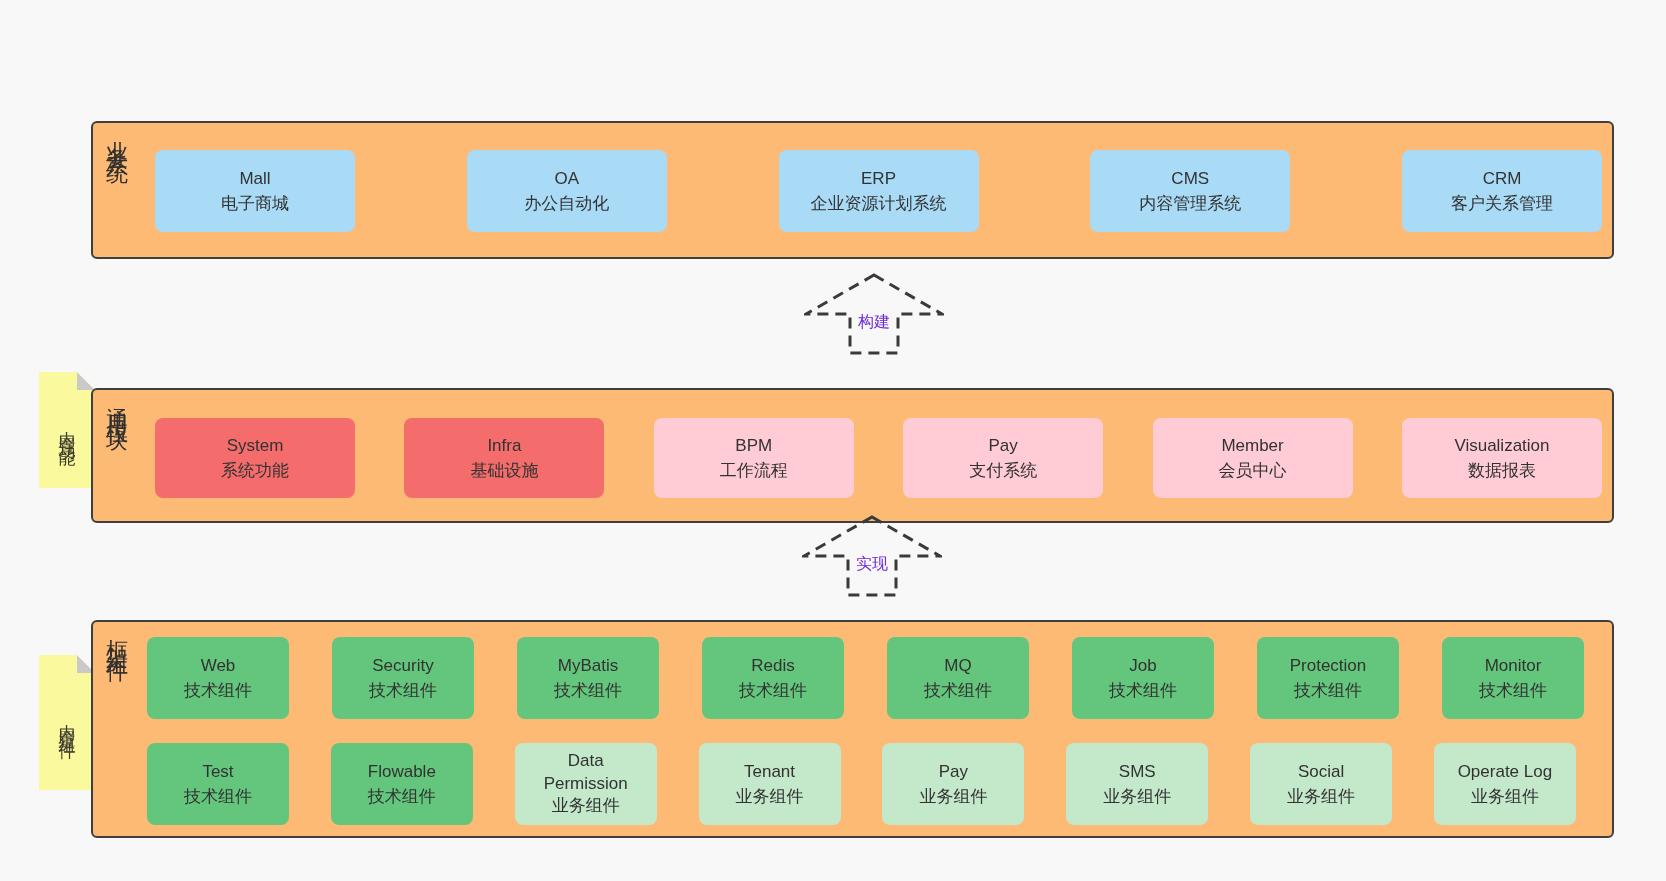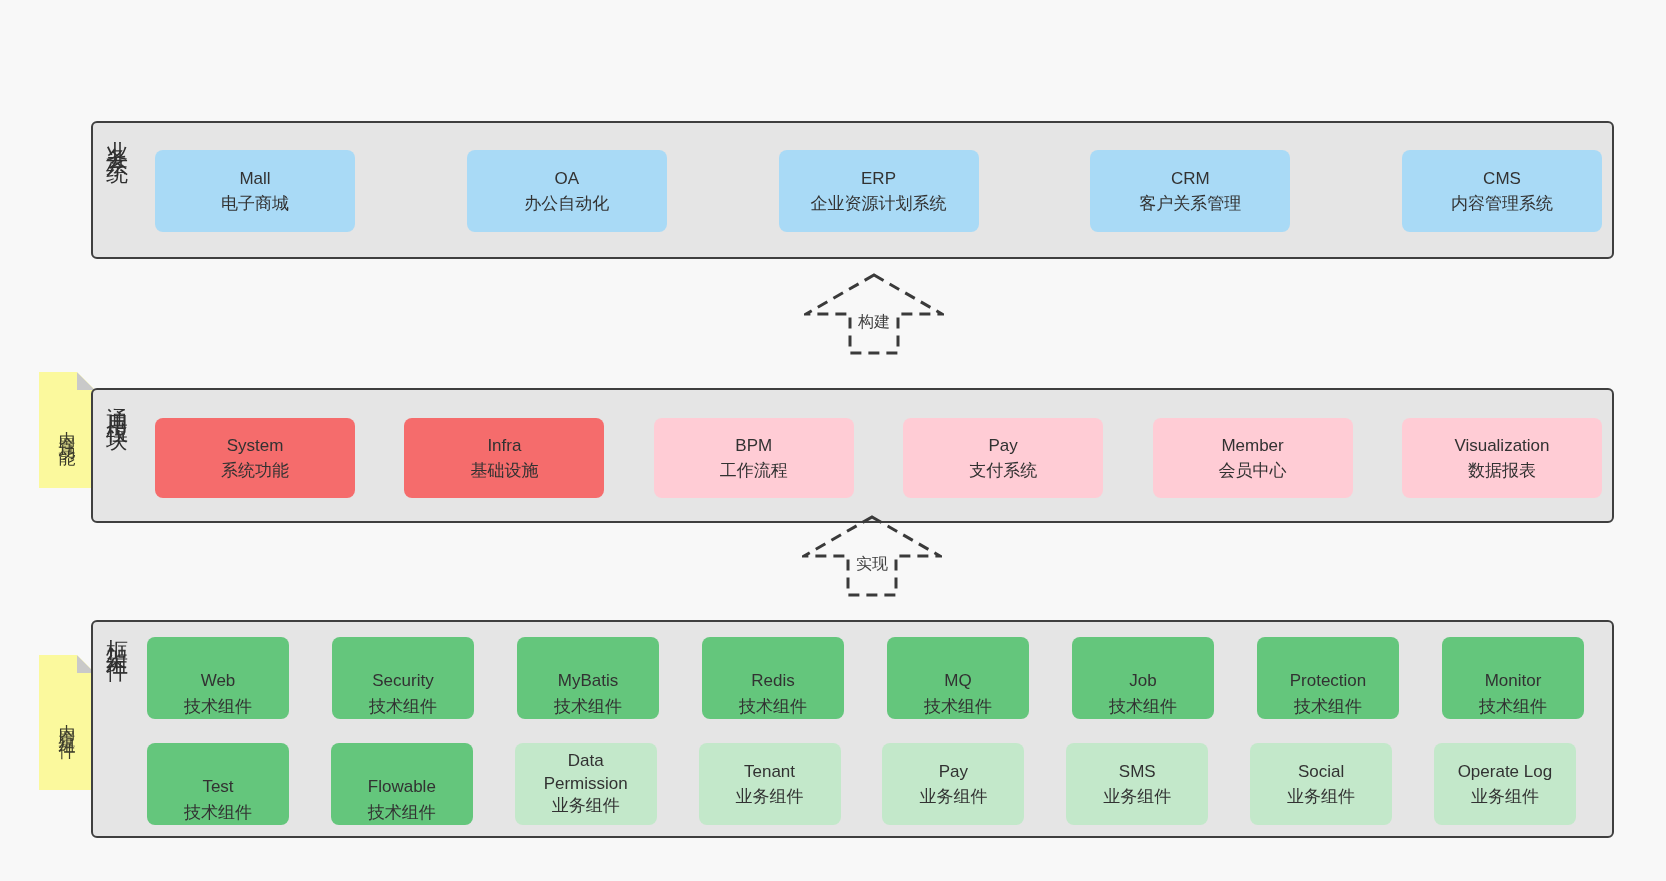--- a/index.html
+++ b/index.html
@@ -12,21 +12,21 @@
         writing-mode:vertical-rl;text-orientation:upright;
         font-size:17px;letter-spacing:6px;color:#3a3a2a;
         clip-path:polygon(0 0,calc(100% - 18px) 0,100% 18px,100% 100%,0 100%);}
   .note1{top:372px;height:116px;}
   .note2{top:655px;height:135px;}
   .fold{position:absolute;top:0;right:0;width:18px;height:18px;background:#c9c9c9;
         clip-path:polygon(0 0,100% 100%,0 100%);}
 
   
   .panel{position:absolute;left:91px;width:1523px;box-sizing:border-box;
-         background:#e5e5e5;border:2px solid #3f3f3f;border-radius:6px;}
+         background:#fdba74;border:2px solid #3f3f3f;border-radius:6px;}
   .panel1{top:121px;height:138px;}
   .panel2{top:368px;height:135px;margin-top:20px;}
   .panel3{top:620px;height:218px;}
   .panel-label{position:absolute;left:9px;top:0;bottom:0;display:flex;align-items:center;
                writing-mode:vertical-rl;text-orientation:upright;
                font-size:22px;letter-spacing:7px;color:#2f2f2f;}
 
   
   .row{position:absolute;display:flex;justify-content:space-between;}
   .panel1 .row{left:62px;right:10px;top:27px;}
@@ -36,32 +36,32 @@
 
   .box{box-sizing:border-box;border-radius:8px;display:flex;flex-direction:column;
        align-items:center;justify-content:center;text-align:center;
        font-size:17px;line-height:1.5;color:#323232;}
   .panel1 .box{width:200px;height:82px;}
   .panel2 .box{width:200px;height:80px;}
   .panel3 .box{width:142px;height:82px;}
   .blue{background:#a9daf6;}
   .red{background:#f56c6c;}
   .pink{background:#ffccd5;}
-  .green{background:#64c67c;justify-content:flex-end;}
+  .green{background:#64c67c;}
   .lgreen{background:#c3e8ca;}
   .tight{line-height:1.32;}
   .tight .box-name{max-width:112px;}
 
   
   .arrow{position:absolute;width:140px;height:84px;}
   .arrow1{left:804px;top:272px;}
   .arrow2{left:802px;top:514px;}
   .arrow svg{position:absolute;left:0;top:0;}
   .arrow-label{position:absolute;left:0;right:0;top:40px;text-align:center;
-               font-size:16px;color:#404040;}
+               font-size:16px;color:#6d28d9;}
 </style>
 </head>
 <body>
 
 <div class="canvas">
 
   <div class="note note1">
     <span>内置功能</span>
     <span class="fold"></span>
   </div>
@@ -79,26 +79,26 @@
       </div>
       <div class="box blue">
         <div class="box-name">OA</div>
         <div class="box-desc">办公自动化</div>
       </div>
       <div class="box blue">
         <div class="box-name">ERP</div>
         <div class="box-desc">企业资源计划系统</div>
       </div>
       <div class="box blue">
+        <div class="box-name">CMS</div>
+        <div class="box-desc">内容管理系统</div>
+      </div>
+      <div class="box blue">
         <div class="box-name">CRM</div>
         <div class="box-desc">客户关系管理</div>
-      </div>
-      <div class="box blue">
-        <div class="box-name">CMS</div>
-        <div class="box-desc">内容管理系统</div>
       </div>
     </div>
   </div>
 
   <div class="arrow arrow1">
     <svg viewBox="0 0 140 84" width="140" height="84">
       <path d="M70 3 L138 42 L94 42 L94 81 L46 81 L46 42 L2 42 Z" fill="none" stroke="#3a3a3a" stroke-width="3" stroke-dasharray="11 7"></path>
     </svg>
     <div class="arrow-label">构建</div>
   </div>

